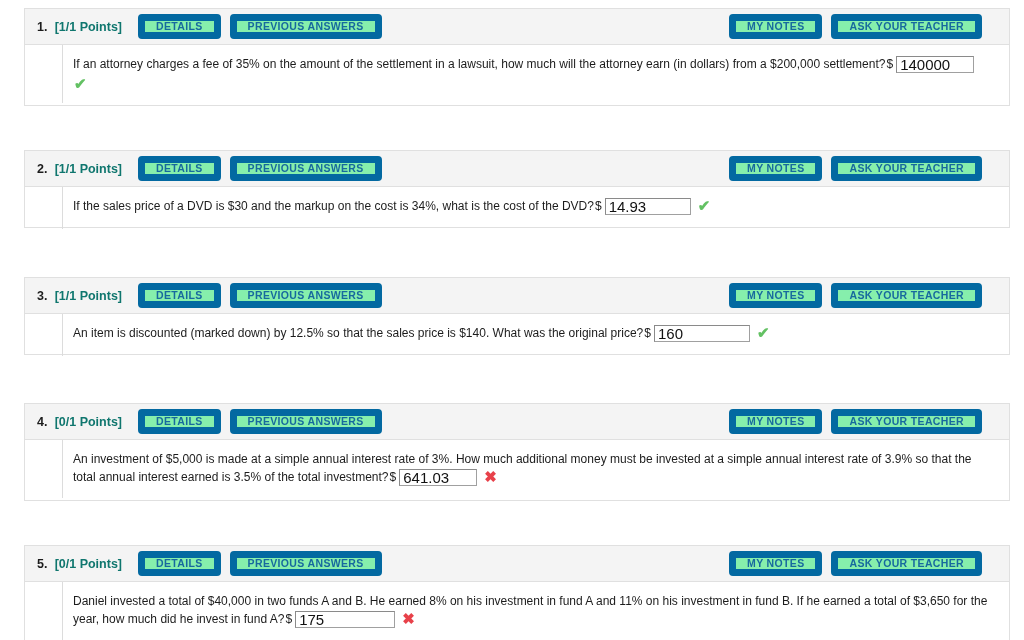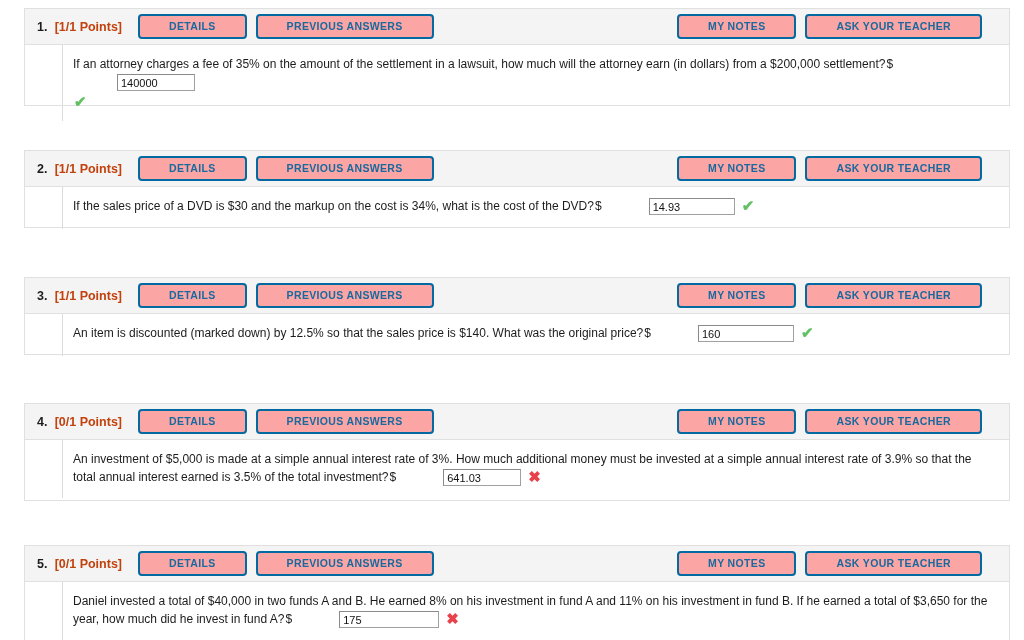--- a/index.html
+++ b/index.html
@@ -45,34 +45,34 @@
   .q-number {
     font-weight: bold;
     font-size: 12.5px;
     color: #1c1c1c;
     margin-right: 7px;
     letter-spacing: 0.1px;
   }
   .q-points {
     font-weight: bold;
     font-size: 12.5px;
-    color: #c2410c;
+    color: #0f766e;
     margin-right: 16px;
     white-space: nowrap;
   }
 
   .btn {
     display: inline-flex;
     align-items: center;
     justify-content: center;
     height: 25px;
-    padding: 0 29px;
+    padding: 0 11px;
     margin-right: 9px;
-    background: #fca5a5;
-    border: 2px solid #0369a1;
+    background: #86efac;
+    border: 7px solid #0369a1;
     border-radius: 4px;
     color: #17699e;
     font-size: 10.5px;
     font-weight: bold;
     letter-spacing: 0.35px;
     text-transform: uppercase;
     white-space: nowrap;
     box-sizing: border-box;
     cursor: pointer;
     font-family: "Liberation Sans", sans-serif;
@@ -118,26 +118,25 @@
 
   input.answer {
     display: inline-block;
     vertical-align: middle;
     height: 17px;
     border: 1px solid #a0a0a0;
     border-top-color: #8a8a8a;
     border-left-color: #8a8a8a;
     background: #ffffff;
     font-family: "Liberation Sans", sans-serif;
-    font-size: 11px;
+    font-size: 15px;
     color: #111111;
     padding: 0 3px;
     box-sizing: border-box;
     outline: none;
-    margin-left: 44px;
   }
 
   .mark {
     display: inline-block;
     vertical-align: middle;
     margin-left: 7px;
     font-size: 15px;
     line-height: 1;
     font-weight: bold;
     position: relative;

